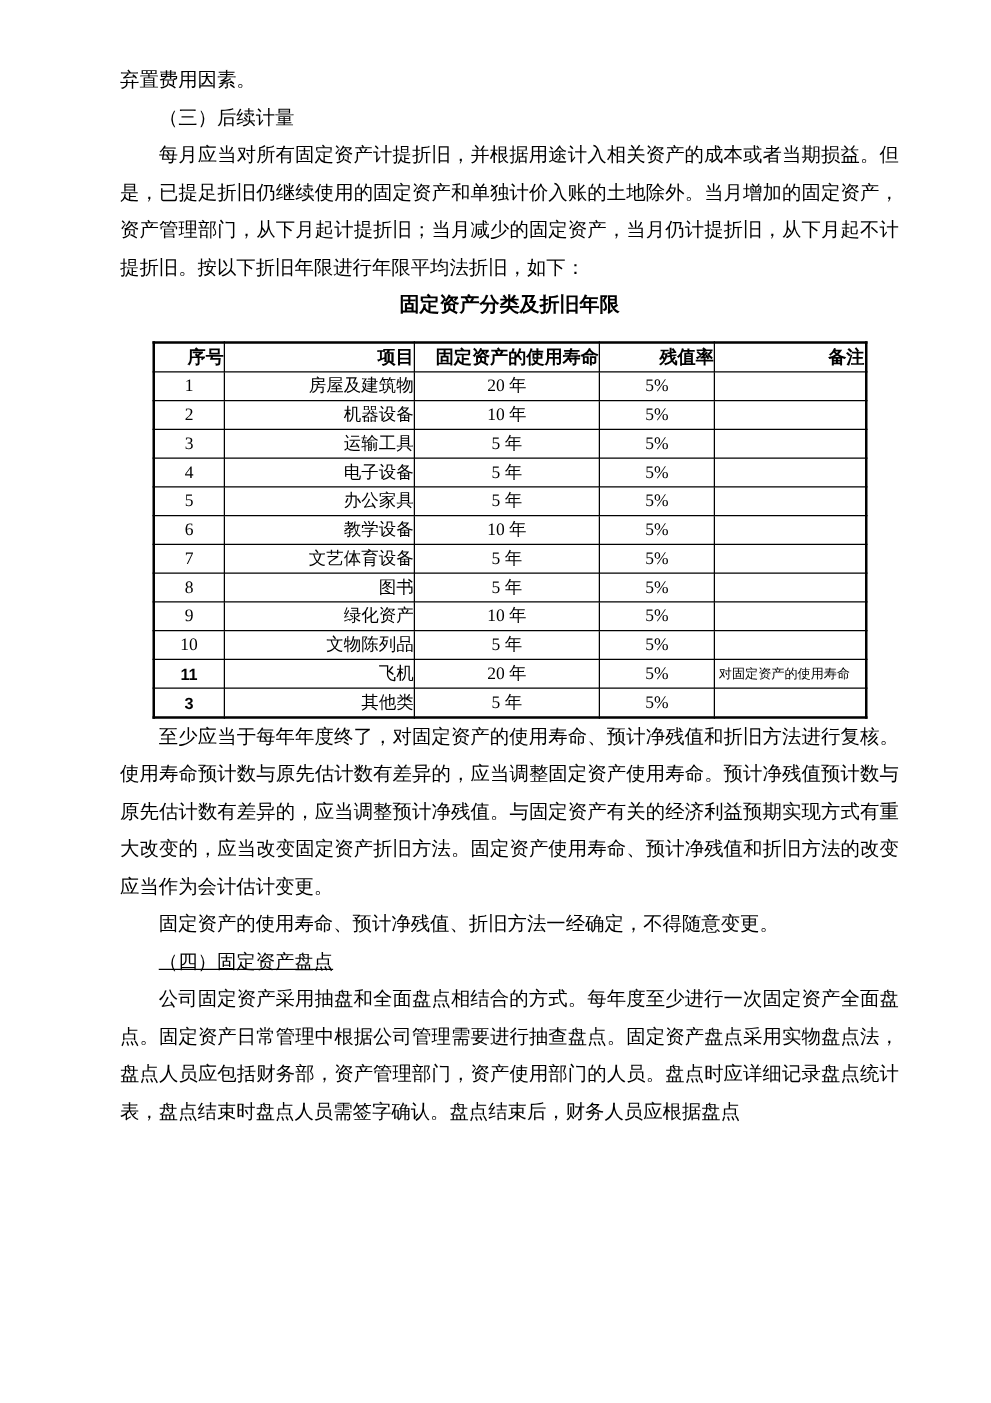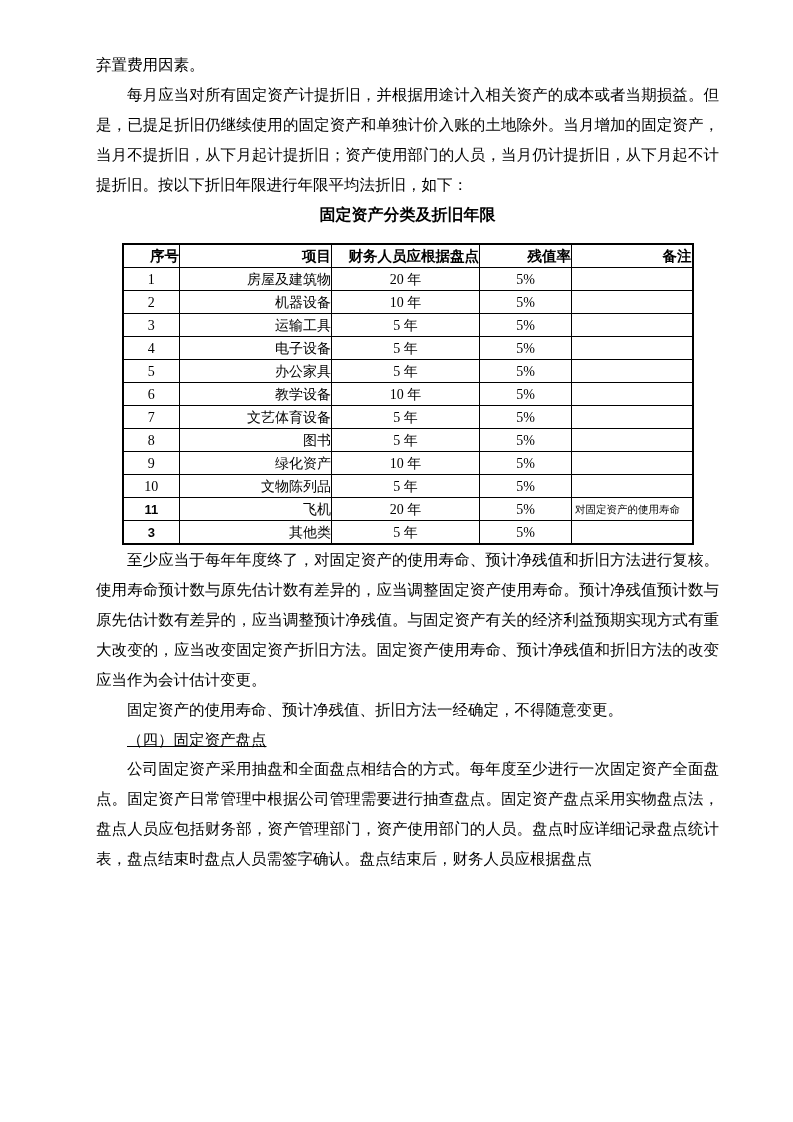--- a/index.html
+++ b/index.html
@@ -57,38 +57,39 @@
   .bold-num { font-family:"Liberation Sans",sans-serif; font-weight:bold; font-size:13px !important; }
 </style>
 </head>
 <body>
 
 <div class="page">
   <div class="content">
 
     <p class="cont-line">弃置费用因素。</p>
 
+    <p class="heading">（三）后续计量</p>
 
-    <p class="body-para para-1">每月应当对所有固定资产计提折旧，并根据用途计入相关资产的成本或者当期损益。但是，已提足折旧仍继续使用的固定资产和单独计价入账的土地除外。当月增加的固定资产，当月不提折旧，从下月起计提折旧；资产使用部门的人员，当月仍计提折旧，从下月起不计提折旧。按以下折旧年限进行年限平均法折旧，如下：</p>
+    <p class="body-para para-1">每月应当对所有固定资产计提折旧，并根据用途计入相关资产的成本或者当期损益。但是，已提足折旧仍继续使用的固定资产和单独计价入账的土地除外。当月增加的固定资产，资产管理部门，从下月起计提折旧；当月减少的固定资产，当月仍计提折旧，从下月起不计提折旧。按以下折旧年限进行年限平均法折旧，如下：</p>
 
     <p class="tbl-title">固定资产分类及折旧年限</p>
 
     <table class="dep-table">
       <colgroup>
         <col style="width:57px">
           <col style="width:152px">
           <col style="width:148px">
           <col style="width:92px">
           <col style="width:121px">
       </colgroup>
       <thead>
         <tr>
           <th>序号</th>
           <th>项目</th>
-          <th>财务人员应根据盘点</th>
+          <th>固定资产的使用寿命</th>
           <th>残值率</th>
           <th>备注</th>
         </tr>
       </thead>
       <tbody>
         <tr>
           <td class="c-no">1</td>
           <td class="c-item">房屋及建筑物</td>
           <td class="c-years">20 年</td>
           <td class="c-rate">5%</td>

